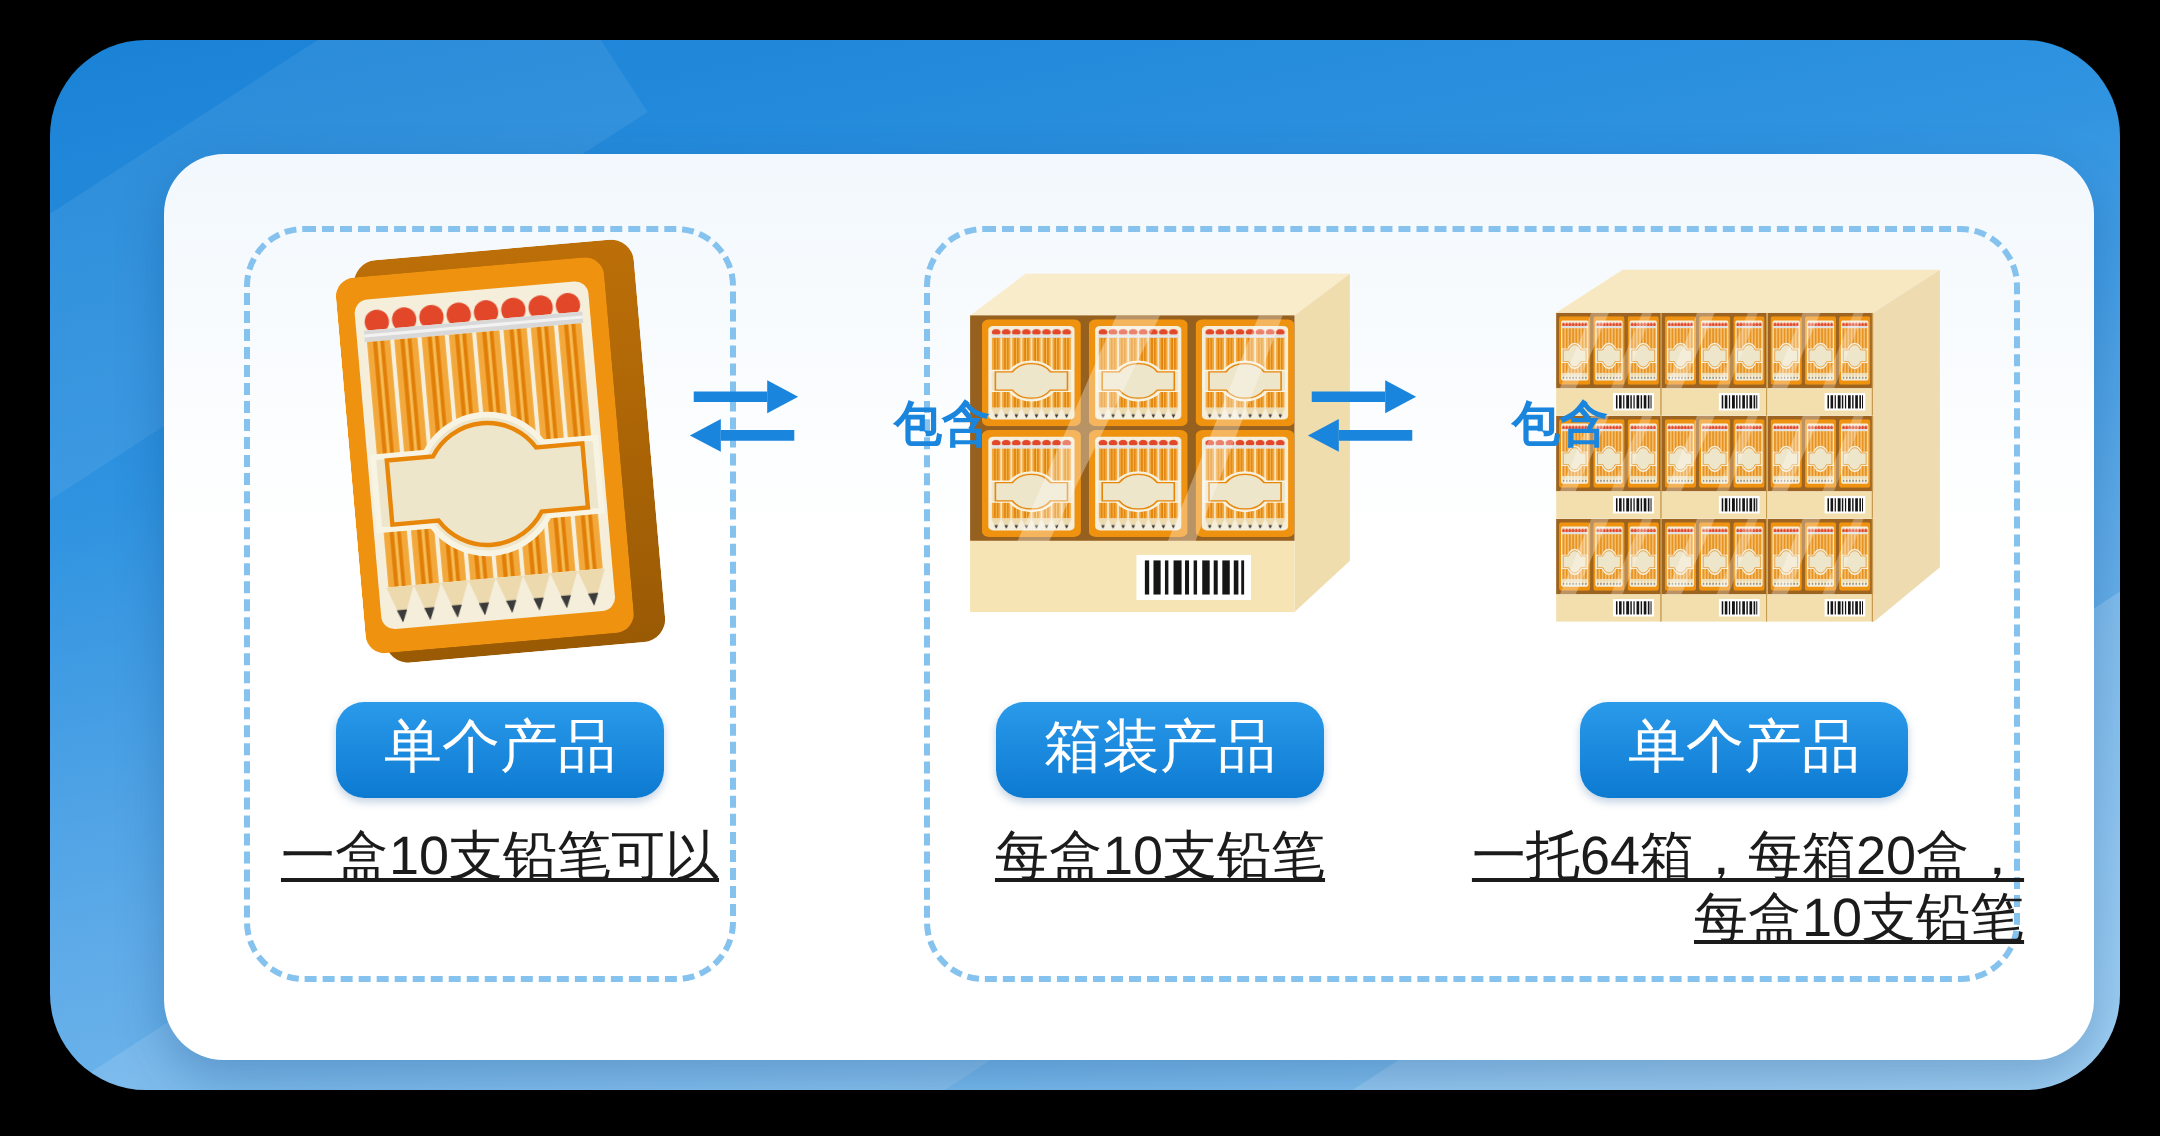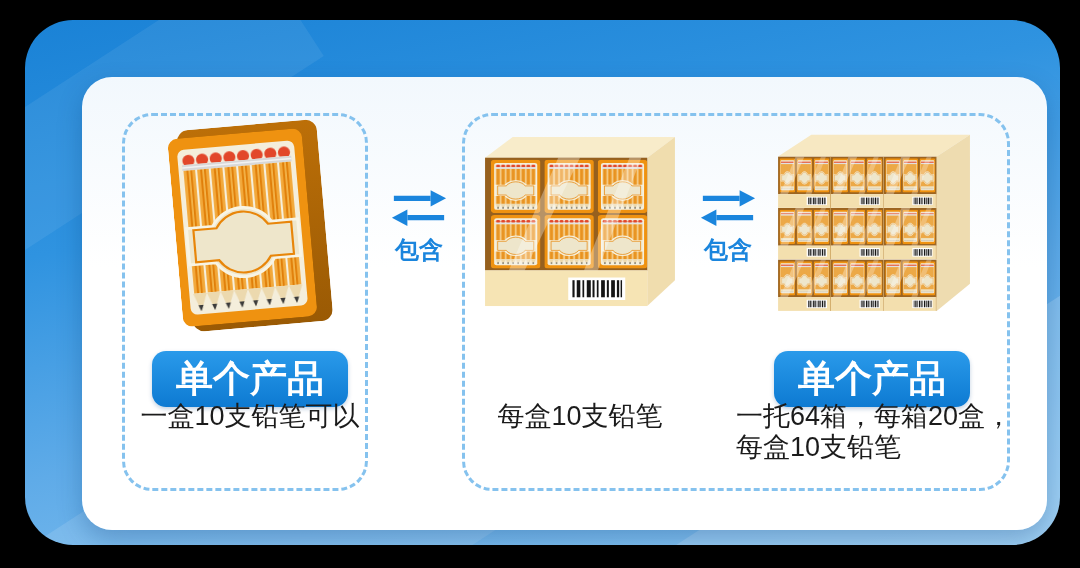--- a/index.html
+++ b/index.html
@@ -33,35 +33,35 @@
   .dashed-box.b1{left:40px;width:246px;}
   .dashed-box.b2{left:380px;width:548px;}
   
   .illus{position:absolute;transform:translateX(-50%);}
   .illus.single{top:48px;left:168px;transform:translateX(-50%) rotate(-5deg);}
   .illus.carton{top:53px;left:498px;}
   .illus.pallet{top:50px;left:792px;}
   .badge{
     position:absolute;top:274px;transform:translateX(-50%);
     background:linear-gradient(180deg,#2a9aea 0%,var(--accent-blue,#0d7ad2) 100%);
-    color:#fff;font-size:37px;font-weight:700;line-height:1;
+    color:#fff;font-size:29px;font-weight:400;line-height:1;
     padding:9px 24px 10px;border-radius:14px;white-space:nowrap;
     box-shadow:0 2px 4px rgba(10,70,140,.25);
   }
   .badge.p1{left:168px;}.badge.p2{left:498px;}.badge.p3{left:790px;}
   .desc{
-    position:absolute;top:324px;transform:translateX(-50%);
+    position:absolute;top:336px;transform:translateX(-50%);
     color:var(--text-dark,#1b1b1b);font-size:27px;line-height:31px;
-    text-align:left;white-space:nowrap;font-weight:500;
+    text-align:right;white-space:nowrap;font-weight:500;text-decoration:underline;
   }
   .desc.d1{left:168px;}.desc.d2{left:498px;}.desc.d3{left:792px;}
   
   .relation{
     position:absolute;top:110px;transform:translateX(-50%);
-    display:flex;flex-direction:column;align-items:center;
+    display:flex;flex-direction:row;align-items:center;gap:46px;
   }
   .relation.r1{left:337px;}.relation.r2{left:646px;}
   .relation .lbl{
     margin-top:7px;color:var(--arrow-blue,#1a85dd);
     font-size:24px;font-weight:700;line-height:1;
   }
   .hidden-defs{position:absolute;width:0;height:0;overflow:hidden;}
 </style>
 </head>
 <body>
@@ -185,20 +185,21 @@
       <svg width="58" height="44" viewBox="0 0 60 44">
         <line x1="4" y1="11" x2="42" y2="11" stroke="#1a85dd" stroke-width="5.5"></line>
         <polygon points="42,2.5 58,11 42,19.5" fill="#1a85dd"></polygon>
         <line x1="56" y1="31" x2="18" y2="31" stroke="#1a85dd" stroke-width="5.5"></line>
         <polygon points="18,22.5 2,31 18,39.5" fill="#1a85dd"></polygon>
       </svg>
       <div class="lbl">包含</div>
     </div>
 
     <div class="badge p1">单个产品</div>
+    <div class="badge p2">箱装产品</div>
     <div class="badge p3">单个产品</div>
 
     <div class="desc d1">
       <div>一盒10支铅笔可以</div>
     </div>
     <div class="desc d2">
       <div>每盒10支铅笔</div>
     </div>
     <div class="desc d3">
       <div>一托64箱，每箱20盒，</div>

